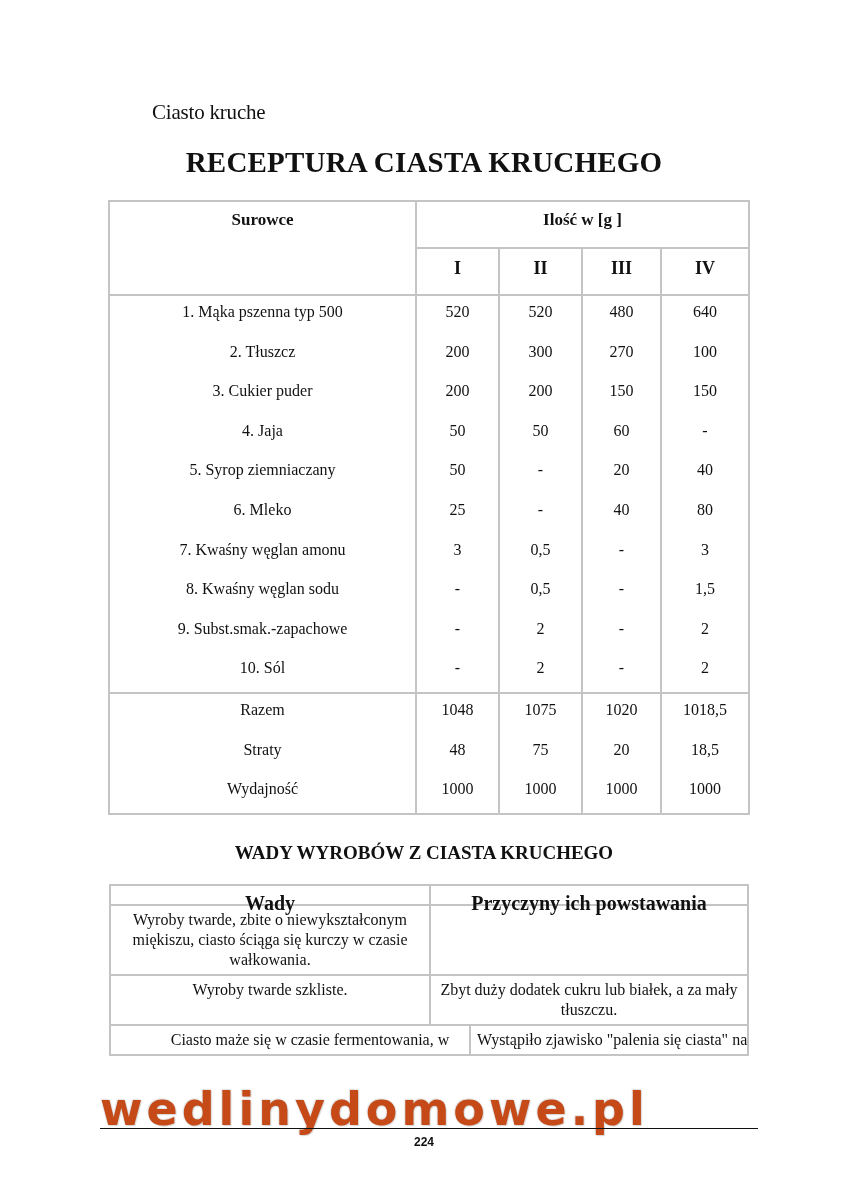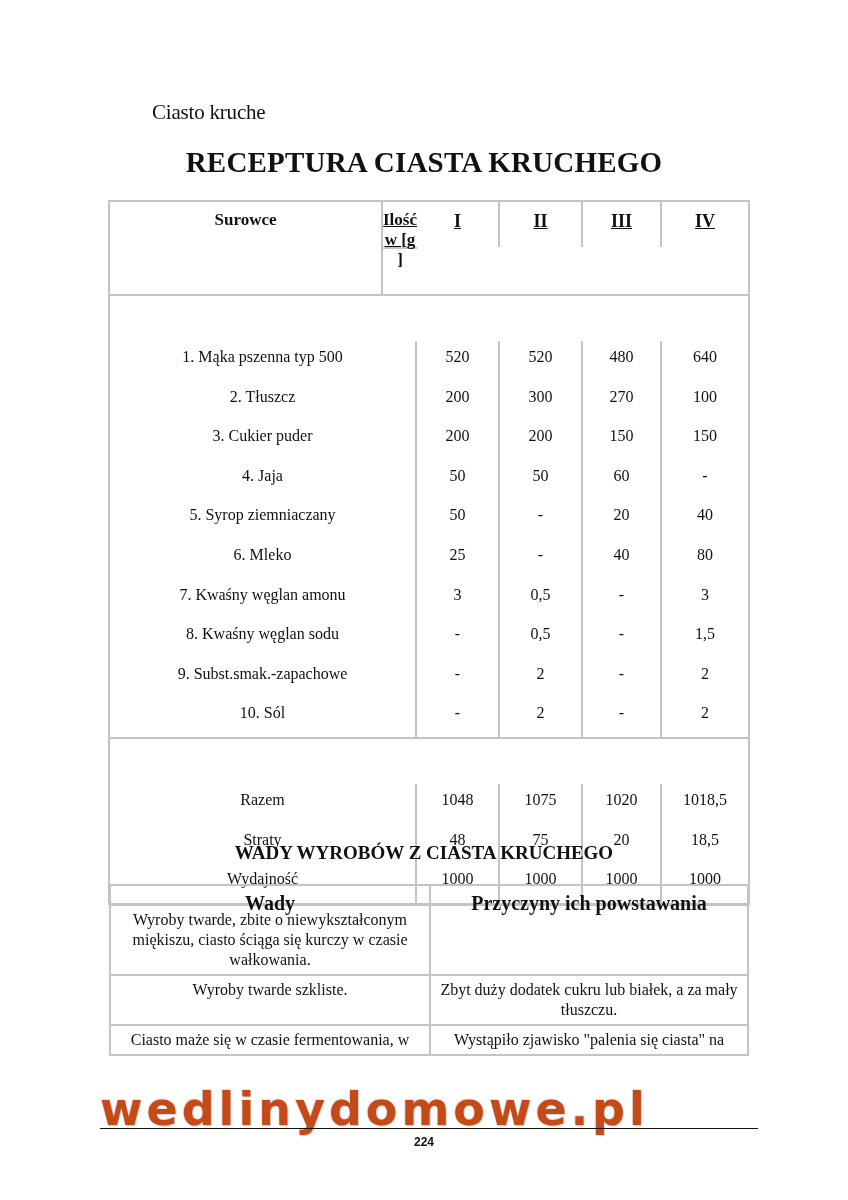--- a/index.html
+++ b/index.html
@@ -63,22 +63,21 @@
       border-right: 2px solid #c4c4c4;
       font-weight: bold;
       font-size: 17px;
       padding-top: 8px;
       box-sizing: border-box;
       text-align: center;
     }
     .hdr-right {
       flex: 1;
       display: flex;
-      flex-direction: row;
-      text-decoration: underline;
+      flex-direction: column;
     }
     .hdr-qty {
       height: 47px;
       border-bottom: 2px solid #c4c4c4;
       font-weight: bold;
       font-size: 17px;
       text-align: center;
       padding-top: 8px;
       box-sizing: border-box;
     }
@@ -89,21 +88,20 @@
     .hdr-cols .cell {
       font-weight: bold;
       font-size: 18px;
       padding-top: 9px;
       border-right: 2px solid #c4c4c4;
     }
     .hdr-cols .cell:last-child { border-right: none; }
 
     .body-block {
       border-bottom: 2px solid #c4c4c4;
-      margin-top: 45px;
     }
     .body-block.last { border-bottom: none; }
     .data-row {
       display: flex;
       height: 39.6px;
     }
     .data-row .cell {
       border-right: 2px solid #c4c4c4;
       padding-top: 7px;
     }
@@ -308,20 +306,20 @@
     <div class="d-cell right">Przyczyny ich powstawania</div>
   </div>
   <div class="d-row">
     <div class="d-cell left">Wyroby twarde, zbite o niewykształconym miękiszu, ciasto ściąga się kurczy w czasie wałkowania.</div>
   </div>
   <div class="d-row">
     <div class="d-cell left">Wyroby twarde szkliste.</div>
     <div class="d-cell right">Zbyt duży dodatek cukru lub białek, a za mały tłuszczu.</div>
   </div>
   <div class="d-row">
-    <div class="d-cell left" style="white-space:nowrap;overflow:hidden;">Ciasto maże się w czasie fermentowania, w</div>
+    <div class="d-cell left" style="white-space:nowrap;overflow:hidden;margin-left:40px;">Ciasto maże się w czasie fermentowania, w</div>
     <div class="d-cell right" style="white-space:nowrap;overflow:hidden;">Wystąpiło zjawisko "palenia się ciasta" na</div>
   </div>
 </div>
 
 <div class="watermark">wedlinydomowe.pl</div>
 <div class="footer-rule"></div>
 <div class="page-number">224</div>
 
 </body></html>

